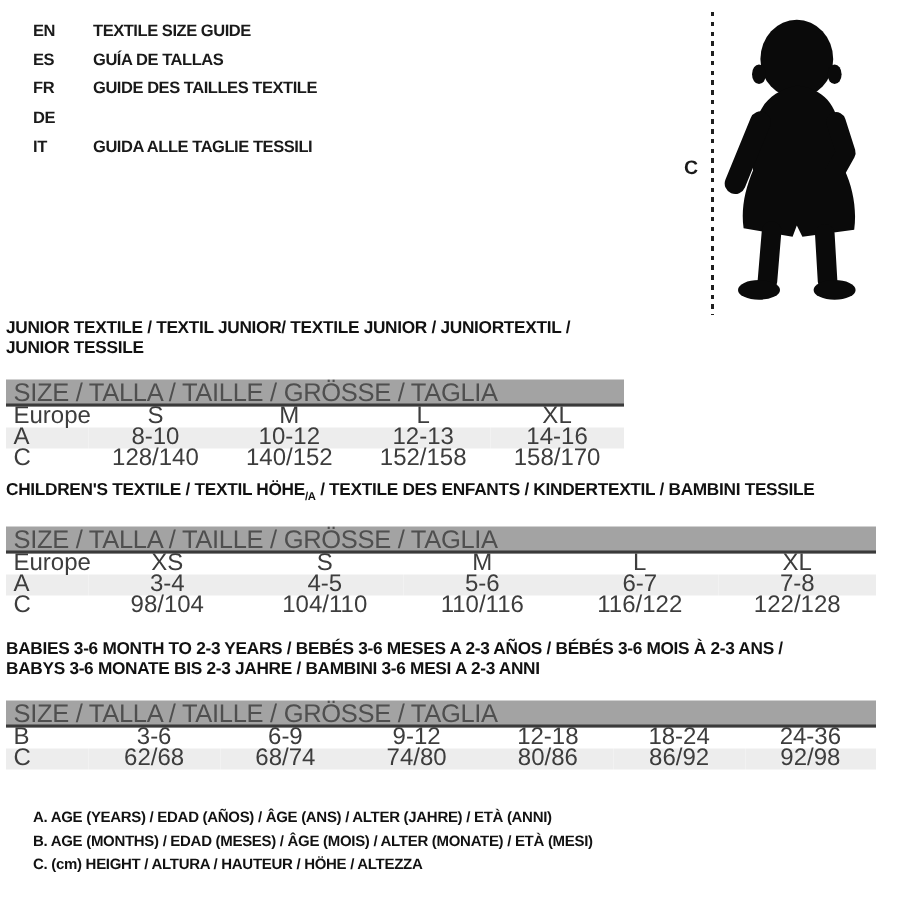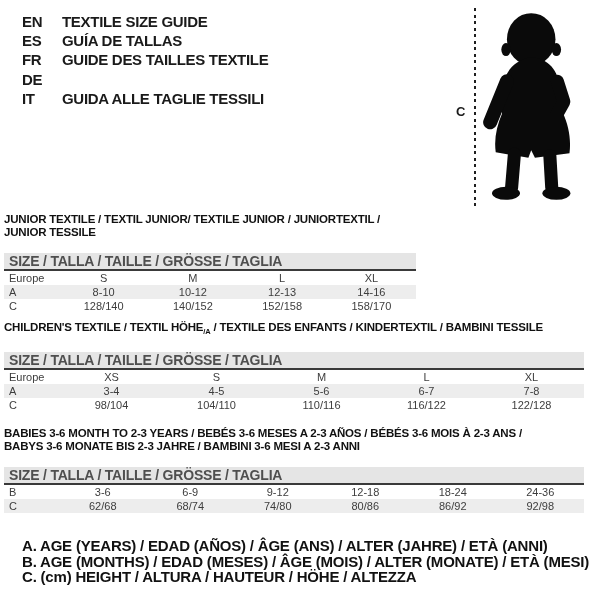--- a/index.html
+++ b/index.html
@@ -3,50 +3,50 @@
 <meta charset="utf-8">
 <style>
   html,body { margin:0; padding:0; }
   body {
     width:600px; height:600px; background:#ffffff; position:relative;
     font-family:"Liberation Sans", sans-serif; color:#1a1a1a; overflow:hidden;
   }
 
   
   .lang-list { position:absolute; left:22px; top:12px; }
-  .lang-row { display:flex; font-weight:bold; font-size:15px; line-height:19.2px; letter-spacing:-0.3px; }
+  .lang-row { display:flex; font-weight:bold; font-size:11px; line-height:19.2px; letter-spacing:-0.3px; }
   .lang-code { width:40px; flex:0 0 40px; }
 
   
   .figure-area { position:absolute; left:450px; top:0; width:150px; height:215px; }
   .height-label { position:absolute; left:6px; top:104px; font-weight:bold; font-size:13px; }
   .dashed-line {
     position:absolute; left:24px; top:8px; width:2px; height:202px;
     background:repeating-linear-gradient(to bottom, #1f1f1f 0 3px, transparent 3px 6.5px);
   }
   .silhouette { position:absolute; left:28px; top:6px; }
 
   
   .section { position:absolute; left:4px; }
   .section-title { font-weight:bold; font-size:11.5px; line-height:13px; letter-spacing:-0.2px; color:#111; }
   .size-bar {
-    margin-top:14px; background:#e5e5e5; color:#4f4f4f; font-weight:bold;
-    font-size:14px; line-height:13px; padding:2px 0 1px 5px;
+    margin-top:14px; background:#a3a3a3; color:#4f4f4f; font-weight:normal;
+    font-size:17px; line-height:13px; padding:2px 0 1px 5px;
     border-bottom:2px solid #3a3a3a; letter-spacing:-0.2px;
   }
-  table { border-collapse:collapse; width:100%; table-layout:fixed; font-size:11px; color:#3d3d3d; }
+  table { border-collapse:collapse; width:100%; table-layout:fixed; font-size:16px; color:#3d3d3d; }
   td { height:14px; padding:0; text-align:center; line-height:14px; white-space:nowrap; }
   td.rowlabel { text-align:left; padding-left:5px; }
   col.labelcol { width:55px; }
   tr.alt { background:#ededed; }
   .sub { font-size:7.5px; vertical-align:sub; }
 
   
   .notes { position:absolute; left:22px; top:538px; }
-  .note-line { font-weight:bold; font-size:15px; line-height:15.5px; letter-spacing:-0.2px; color:#111; }
+  .note-line { font-weight:bold; font-size:10px; line-height:15.5px; letter-spacing:-0.2px; color:#111; }
 
   #section-junior   { top:213px; width:412px; }
   #section-children { top:321px; width:580px; }
   #section-babies   { top:427px; width:580px; }
 </style>
 </head>
 <body>
 
 <div class="lang-list">
   <div class="lang-row">

